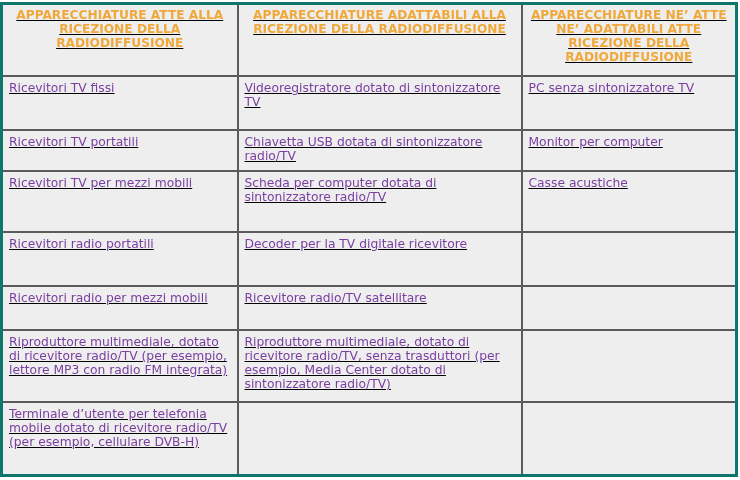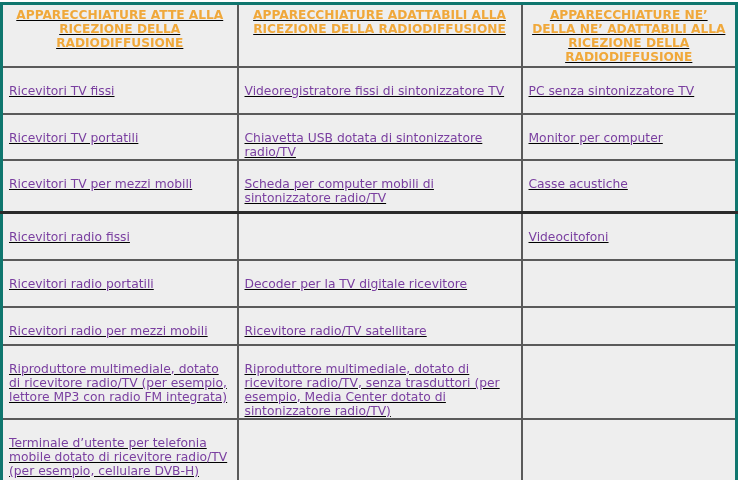--- a/index.html
+++ b/index.html
@@ -23,58 +23,53 @@
     font-weight:bold;
     font-size:12.2px;
     line-height:14px;
     text-align:center;
     padding-top:3px;
   }
   .tbl td {
     color:#7a3fa0;
     font-size:12.3px;
     line-height:14px;
-    padding-top:16px;
+    padding-top:4px;
   }
   .tbl tr.thick-top td { border-top:3px solid #2a2a2a; }
 </style>
 </head>
 <body>
 
 <table class="tbl">
   <colgroup>
     <col style="width:236px">
     <col style="width:284px">
     <col style="width:215px">
   </colgroup>
   <tbody>
       <tr style="height:63px">
     <th>APPARECCHIATURE ATTE ALLA RICEZIONE DELLA RADIODIFFUSIONE</th>
     <th>APPARECCHIATURE ADATTABILI ALLA RICEZIONE DELLA RADIODIFFUSIONE</th>
-    <th>APPARECCHIATURE NE’ DELLA NE’ ADATTABILI ALLA RICEZIONE DELLA RADIODIFFUSIONE</th>
+    <th>APPARECCHIATURE NE’ ATTE NE’ ADATTABILI ATTE RICEZIONE DELLA RADIODIFFUSIONE</th>
   </tr>
   <tr style="height:47px">
     <td>Ricevitori TV fissi</td>
-    <td>Videoregistratore fissi di sintonizzatore TV</td>
+    <td>Videoregistratore dotato di sintonizzatore TV</td>
     <td>PC senza sintonizzatore TV</td>
   </tr>
   <tr style="height:35px">
     <td>Ricevitori TV portatili</td>
     <td>Chiavetta USB dotata di sintonizzatore radio/TV</td>
     <td>Monitor per computer</td>
   </tr>
   <tr style="height:53px">
     <td>Ricevitori TV per mezzi mobili</td>
-    <td>Scheda per computer mobili di sintonizzatore radio/TV</td>
+    <td>Scheda per computer dotata di sintonizzatore radio/TV</td>
     <td>Casse acustiche</td>
-  </tr>
-  <tr class="thick-top" style="height:47px">
-    <td>Ricevitori radio fissi</td>
-    <td></td>
-    <td>Videocitofoni</td>
   </tr>
   <tr style="height:47px">
     <td>Ricevitori radio portatili</td>
     <td>Decoder per la TV digitale ricevitore</td>
     <td></td>
   </tr>
   <tr style="height:38px">
     <td>Ricevitori radio per mezzi mobili</td>
     <td>Ricevitore radio/TV satellitare</td>
     <td></td>

